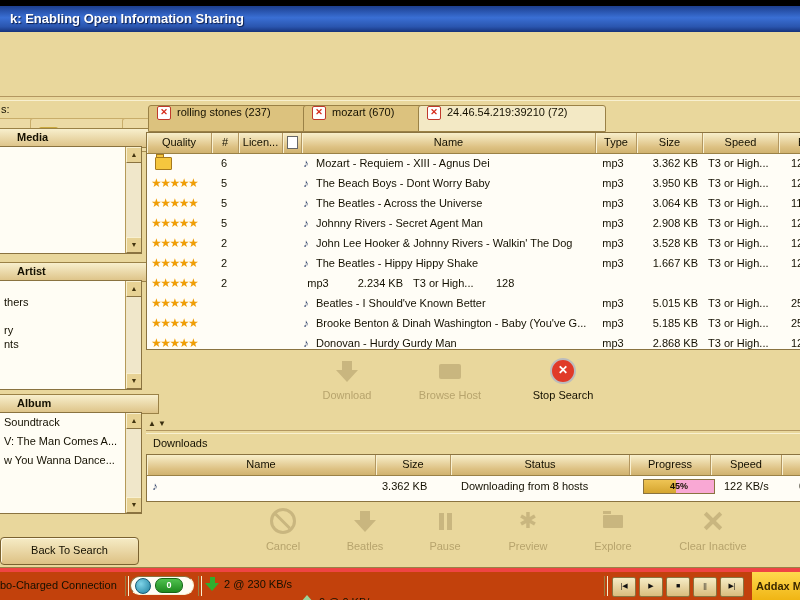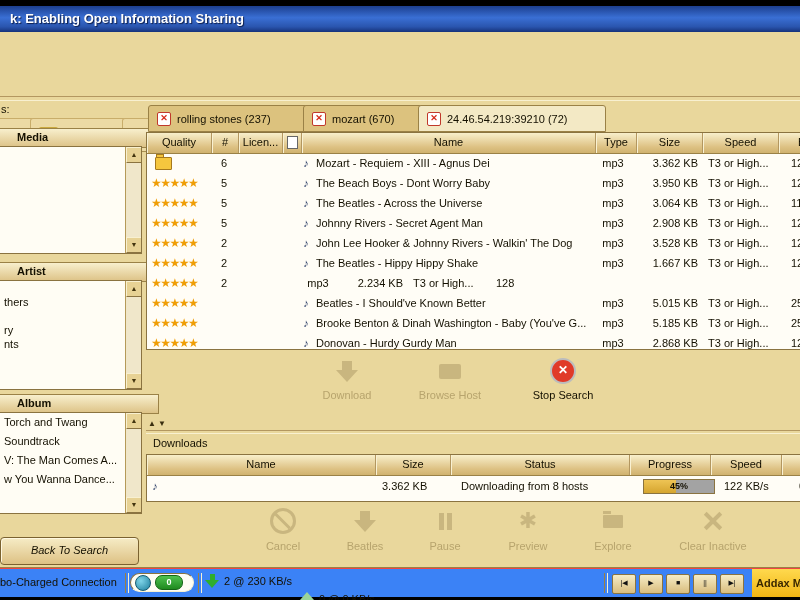--- a/index.html
+++ b/index.html
@@ -44,26 +44,26 @@
   #list-album{top:412px;height:100px;}
   .sb-scroll{position:absolute;right:0;top:0;bottom:0;width:15px;background:#f0e7ca;border-left:1px solid #b59a58;}
   .sb-arrow{position:absolute;left:0;width:14px;height:14px;background:#e7d294;
     border:1px solid;border-color:#f8f0d0 #8a7340 #8a7340 #f8f0d0;
     font-size:7px;line-height:13px;text-align:center;color:#43350f;}
   .sb-arrow.up{top:0;} .sb-arrow.down{bottom:0;}
   .sb-item{height:14px;line-height:14px;padding-left:4px;white-space:nowrap;overflow:hidden;width:124px;}
   .sb-item.tall{height:19px;line-height:19px;}
   #back-btn{position:absolute;left:0;top:537px;width:137px;height:26px;
     background:linear-gradient(180deg,#f6ecc6,#ddc184);border:1px solid #7a6230;border-radius:4px;
-    box-shadow:inset 1px 1px 0 #fff8e0;text-align:center;line-height:24px;cursor:default;font-style:italic;}
+    box-shadow:inset 1px 1px 0 #fff8e0;text-align:center;line-height:24px;cursor:default;}
 
   
   .search-tab{position:absolute;top:105px;height:25px;background:#dcc27e;
     border:1px solid #9a8146;border-radius:3px 3px 0 0;
-    display:flex;align-items:center;gap:6px;padding:0 8px;white-space:nowrap;}
+    display:flex;align-items:flex-start;gap:6px;padding:0 8px;white-space:nowrap;}
   #stab-0{left:148px;width:152px;} #stab-1{left:303px;width:112px;}
   #stab-2{left:418px;width:170px;background:#f3e9c5;}
   .close-x{width:12px;height:12px;background:#fff;border:1px solid #c0392b;border-radius:2px;
     color:#d62b1a;font-size:9px;font-weight:bold;line-height:10px;text-align:center;flex:none;}
   .close-x::before{content:"\2715";}
 
   
   #rtable{position:absolute;left:146px;top:132px;width:656px;height:216px;
     border:1px solid #8a7340;background:#fffdf6;overflow:hidden;}
   #rhead{display:flex;height:20px;background:linear-gradient(180deg,#f8efcb,#ddc183 70%,#d0b26f);
@@ -108,21 +108,21 @@
   #main-divider{position:absolute;left:146px;top:430px;width:654px;height:2px;
     border-top:1px solid #b39760;border-bottom:1px solid #f8f0d0;}
   #dl-label{position:absolute;left:153px;top:437px;}
   #dtable{position:absolute;left:146px;top:454px;width:656px;height:46px;
     border:1px solid #8a7340;background:#fffdf6;overflow:hidden;}
   #dhead{display:flex;height:20px;background:linear-gradient(180deg,#f8efcb,#ddc183 70%,#d0b26f);
     border-bottom:1px solid #9a8146;}
   .d-name{width:228px;} .d-size{width:74px;} .d-status{width:178px;}
   .d-prog{width:80px;} .d-speed{width:70px;} .d-time{width:60px;}
   .drow{display:flex;height:20px;line-height:20px;}
-  .pbar{width:70px;height:13px;margin:3px 4px;border:1px solid #8a7340;background:#a3a3a3;position:relative;}
+  .pbar{width:70px;height:13px;margin:3px 4px;border:1px solid #8a7340;background:#f9a8d4;position:relative;}
   .pfill{height:100%;background:linear-gradient(180deg,#eec455,#d5a52f);}
   .plabel{position:absolute;left:0;top:0;right:0;bottom:0;text-align:center;font-size:9px;line-height:13px;font-weight:bold;}
   .pad-l{padding-left:5px;}
 
   
   .dlb{position:absolute;top:505px;width:90px;text-align:center;color:#b7a46d;cursor:default;}
   #dlb-cancel{left:238px;} #dlb-resume{left:320px;} #dlb-pause{left:400px;}
   #dlb-preview{left:483px;} #dlb-explore{left:568px;} #dlb-clear{left:663px;width:100px;}
   .dlb .ic{height:32px;display:flex;justify-content:center;align-items:center;gap:3px;}
   .dlb .lbl{margin-top:3px;}
@@ -130,22 +130,22 @@
   .ban::after{content:"";position:absolute;left:-2px;top:8px;width:22px;height:3px;background:#c9b67f;transform:rotate(45deg);}
   .pause-bar{width:5px;height:17px;background:#c9b67f;}
   .gear::before{content:"\2731";font-size:22px;color:#c9b67f;}
   .exp-folder{width:20px;height:13px;background:#c9b67f;border-radius:1px;position:relative;}
   .exp-folder::before{content:"";position:absolute;top:-4px;left:0;width:8px;height:3px;background:#c9b67f;}
   .clr{width:20px;height:20px;position:relative;}
   .clr::before,.clr::after{content:"";position:absolute;left:-1px;top:8px;width:22px;height:4px;background:#c9b67f;}
   .clr::before{transform:rotate(45deg);} .clr::after{transform:rotate(-45deg);}
 
   
-  #statusbar{position:absolute;left:0;top:568px;width:800px;height:28px;background:#3b82f6;
-    border-top:1px solid #ef4444;box-shadow:0 -1px 0 #9a8146;}
+  #statusbar{position:absolute;left:0;top:568px;width:800px;height:28px;background:#c2410c;
+    border-top:4px solid #ef4444;box-shadow:0 -1px 0 #9a8146;}
   #conn-text{position:absolute;left:0;top:7px;white-space:nowrap;}
   .vsep{position:absolute;top:4px;width:2px;height:20px;border-left:1px solid #9a8146;border-right:1px solid #f8f0d0;}
   #share-pill{position:absolute;left:130px;top:4px;width:64px;height:19px;background:#fffdf4;
     border:1px solid;border-color:#8a7340 #f8f0d0 #f8f0d0 #8a7340;border-radius:10px;
     display:flex;align-items:center;gap:4px;padding:0 4px;box-sizing:border-box;}
   .globe{width:14px;height:14px;border-radius:50%;background:radial-gradient(circle at 35% 35%,#7fd4e8,#1e7f9e);border:1px solid #145a72;flex:none;}
   .badge{min-width:26px;height:13px;border-radius:7px;background:linear-gradient(180deg,#4fc24f,#1f8a1f);
     color:#fff;font-size:9px;font-weight:bold;text-align:center;line-height:13px;border:1px solid #156515;}
   .stat-group{position:absolute;top:5px;display:flex;align-items:center;gap:5px;white-space:nowrap;}
   #stat-down{left:205px;} #stat-up{left:300px;margin-top:18px;}
@@ -217,21 +217,20 @@
   <div class="sb-scroll">
     <div class="sb-arrow up">▲</div>
     <div class="sb-arrow down">▼</div>
   </div>
 </div>
 
 <div class="panel-header" id="ph-album">
   <span>Album</span>
 </div>
 <div class="sb-list" id="list-album">
-  <div class="sb-item tall">Torch and Twang</div>
   <div class="sb-item tall">Soundtrack</div>
   <div class="sb-item tall">V: The Man Comes A...</div>
   <div class="sb-item tall">w You Wanna Dance...</div>
   <div class="sb-scroll">
     <div class="sb-arrow up">▲</div>
     <div class="sb-arrow down">▼</div>
   </div>
 </div>
 
 <div id="back-btn">Back To Search</div>

